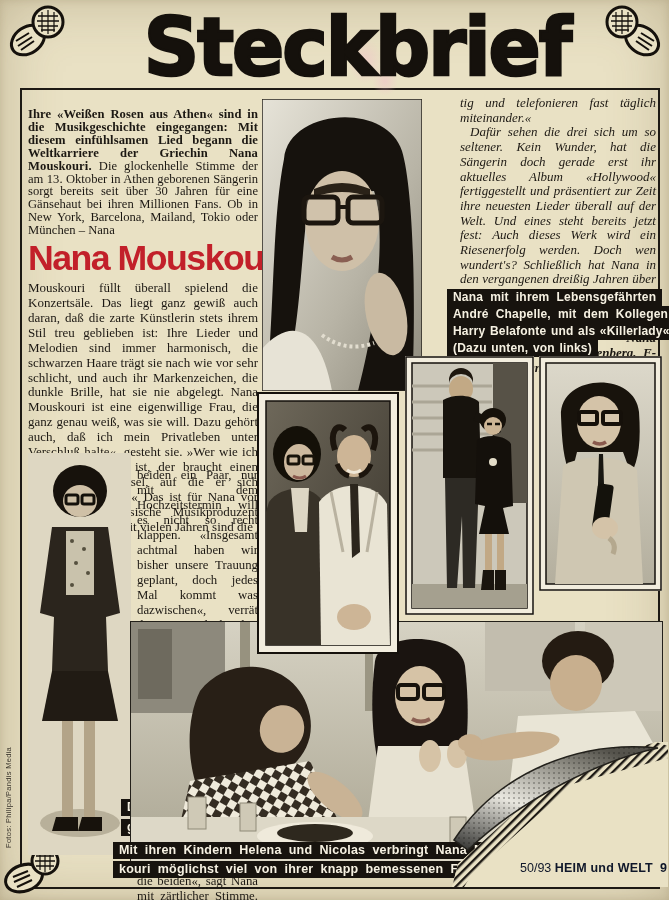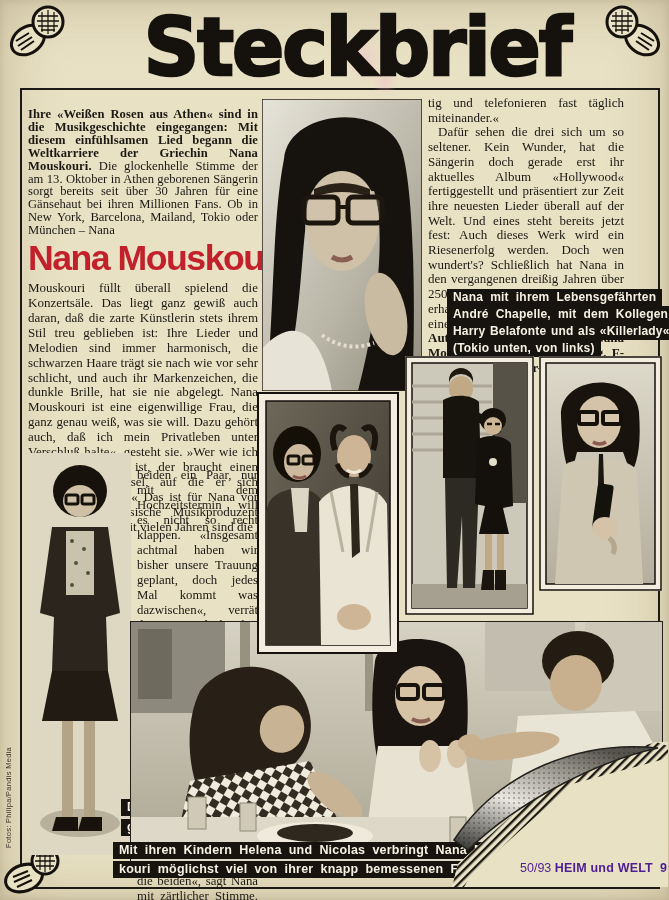--- a/index.html
+++ b/index.html
@@ -26,33 +26,33 @@
   #col1a{position:absolute;left:28px;top:96px;width:230px;}
   #intro{font-size:12.6px;line-height:12.9px;margin:12px 0 4px 0;text-align:justify;}
   #intro b{letter-spacing:.1px;}
   #headline{margin:2px 0 6px 0;font-family:"Liberation Sans",sans-serif;font-weight:800;
     font-size:35px;line-height:34px;letter-spacing:-1.5px;color:#c2202a;
     transform:scaleX(1.02);transform-origin:left;white-space:nowrap;}
   #col1-para1a{margin:0;}
   #col1b{position:absolute;left:137px;top:468px;width:121px;font-size:12.8px;line-height:15.05px;text-align:justify;}
   #col1b p{margin:0;}
   #col1b p + p{text-indent:9px;}
-  #col2{position:absolute;left:428px;top:96px;width:196px;}
+  #col2{position:absolute;left:460px;top:96px;width:196px;font-style:italic;}
   #col2 p{margin:0;font-size:13px;line-height:14.7px;text-align:justify;}
   #col2 .indent{text-indent:10px;}
   #col2 .address{font-weight:bold;}
   
   .bar{position:absolute;background:#17130e;color:#f6f1e2;
     font-family:"Liberation Sans",sans-serif;font-weight:bold;font-size:12px;line-height:14px;
     padding:1px 6px 2px;white-space:nowrap;letter-spacing:.2px;word-spacing:3.5px;}
   .bar.narrowsp{word-spacing:1px;}
   .photo{position:absolute;display:block;}
   .framed{background:#f2edde;}
   #footer{position:absolute;left:520px;top:861px;width:140px;text-align:right;
-    font-family:"Liberation Sans",sans-serif;font-size:12.5px;color:#4c1d95;white-space:nowrap;}
+    font-family:"Liberation Sans",sans-serif;font-size:12.5px;color:#0f172a;white-space:nowrap;}
   #footer .bold{font-weight:900;letter-spacing:.2px;}
   #photo-credit{position:absolute;left:4px;top:848px;width:130px;
     transform:rotate(-90deg);transform-origin:0 0;
     font-family:"Liberation Sans",sans-serif;font-size:7.5px;color:#3a352c;letter-spacing:.3px;}
 </style>
 </head>
 <body>
 
 <div id="paper-vignette"></div>
 <div id="page-border"></div>
@@ -102,21 +102,21 @@
 
 <div id="col2">
   <p>tig und telefonieren fast täglich miteinander.«</p>
   <p class="indent">Dafür sehen die drei sich um so seltener. Kein Wunder, hat die Sängerin doch gerade erst ihr aktuelles Album «Hollywood« fertiggestellt und präsentiert zur Zeit ihre neuesten Lieder überall auf der Welt. Und eines steht bereits jetzt fest: Auch dieses Werk wird ein Riesenerfolg werden. Doch wen wundert's? Schließlich hat Nana in den vergangenen dreißig Jahren über 250 Gold- und Platin-Schallplatten erhalten. Und das soll ihr erst mal einer nachmachen.</p>
   <p class="address">Autogrammadresse: Nana Mouskouri, 12, rue Gutenberg, F-92100 Boulogne-sur-Seine</p>
 </div>
 
 <div class="bar" style="left:447px;top:289px;">Nana mit ihrem Lebensgefährten</div>
 <div class="bar" style="left:447px;top:306px;">André Chapelle, mit dem Kollegen</div>
 <div class="bar narrowsp" style="left:447px;top:323px;">Harry Belafonte und als «Killerlady«</div>
-<div class="bar narrowsp" style="left:447px;top:340px;">(Tokio unten, von links)</div>
+<div class="bar narrowsp" style="left:447px;top:340px;">(Dazu unten, von links)</div>
 
 <svg class="photo" style="left:262px;top:99px;" width="160" height="292" viewBox="0 0 160 292">
   <defs>
     <linearGradient id="pg1" x1="0" y1="0" x2="1" y2="1">
       <stop offset="0" stop-color="#e6e3d8"></stop>
         <stop offset=".6" stop-color="#b8b4a6"></stop>
         <stop offset="1" stop-color="#8e8a7c"></stop>
     </linearGradient>
   </defs>
   <rect width="160" height="292" fill="url(#pg1)"></rect>

